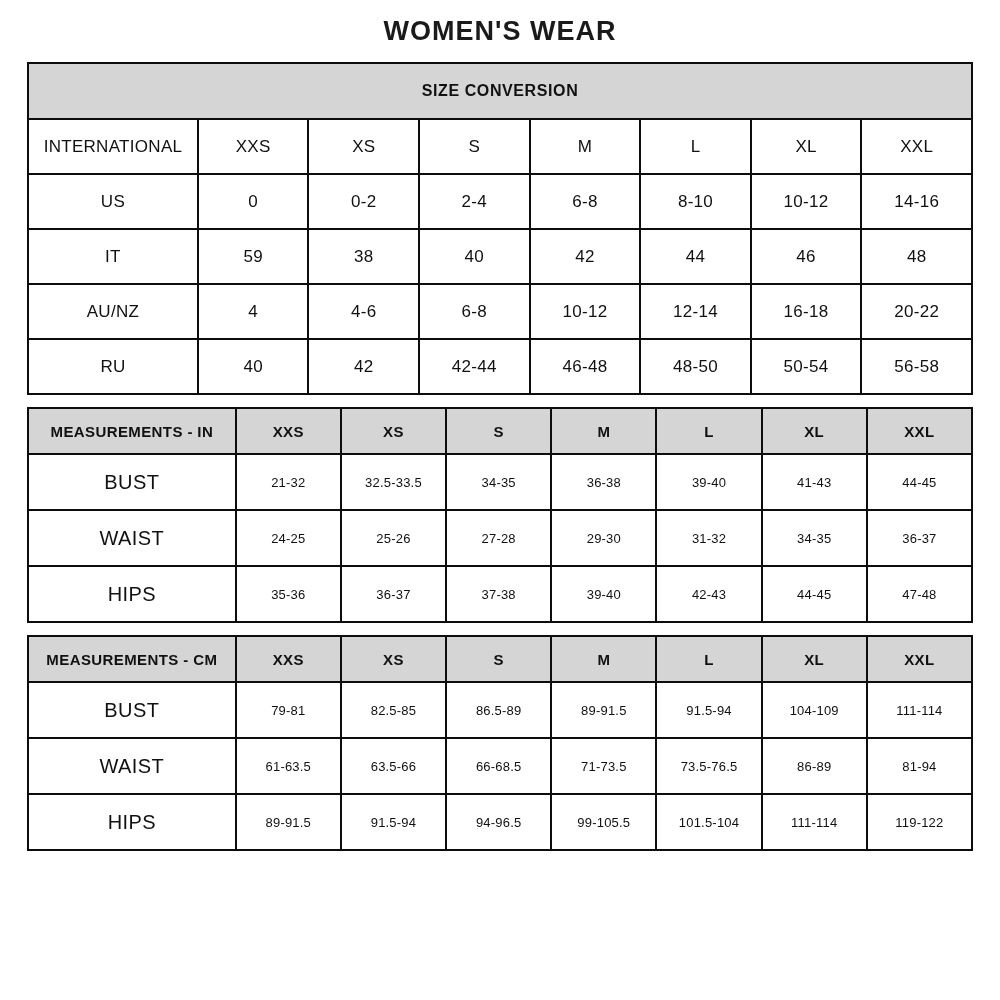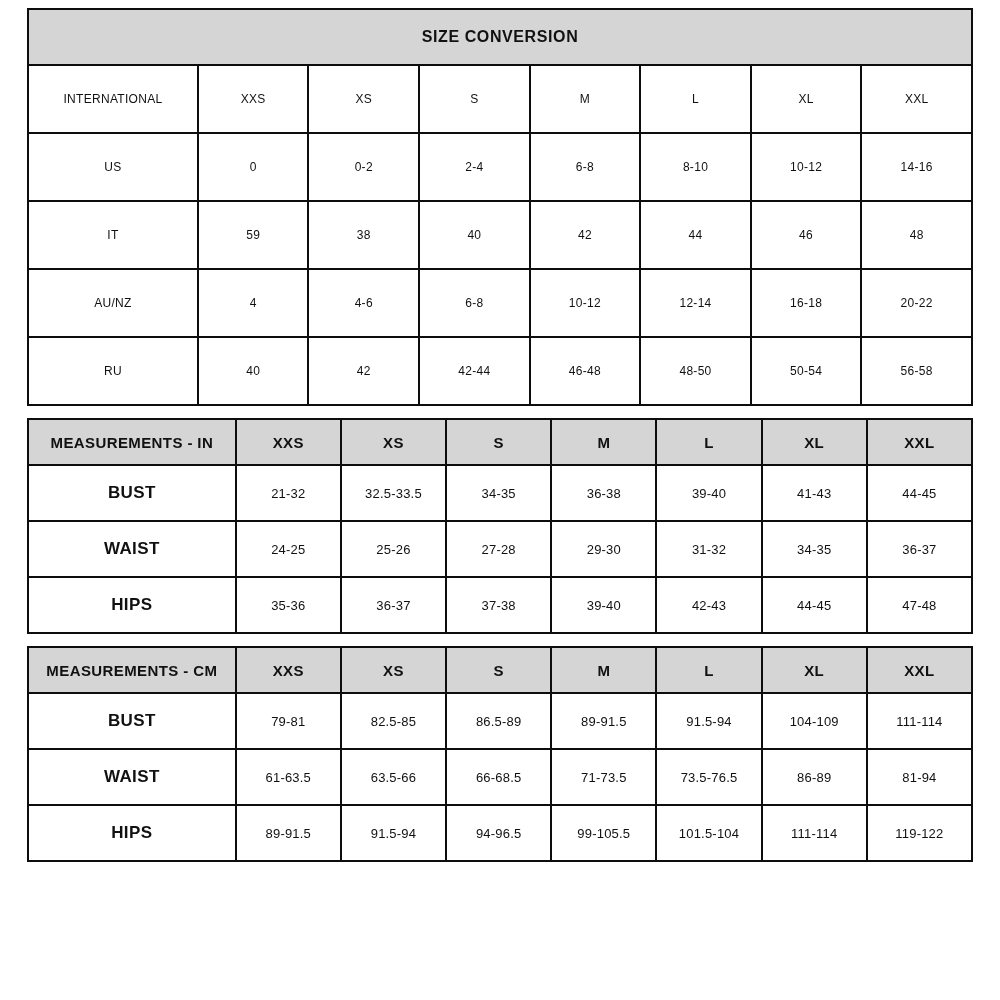--- a/index.html
+++ b/index.html
@@ -32,44 +32,45 @@
   }
   
   .conv .band-cell {
     background: #d5d5d5;
     height: 56px;
     font-size: 16px;
     font-weight: 700;
     letter-spacing: 0.6px;
   }
   .conv td {
-    height: 68px;
-    font-size: 12px;
+    height: 55px;
+    font-size: 17px;
     letter-spacing: 0.3px;
     font-weight: 400;
   }
   .conv td.rowlabel { font-weight: 400; }
   
   .meas { margin-top: 12px; }
   .meas .band-cell {
     background: #d5d5d5;
     height: 46px;
     font-size: 15px;
     font-weight: 700;
     letter-spacing: 0.4px;
   }
   .meas td { height: 56px; }
-  .meas td.rowlabel { font-size: 17px; letter-spacing: 0.4px; font-weight: bold; }
+  .meas td.rowlabel { font-size: 20px; letter-spacing: 0.4px; }
   .meas td.val { font-size: 13px; letter-spacing: 0.2px; }
 </style>
 </head>
 <body>
 
 <div class="page">
 
+  <h1 class="page-title">WOMEN'S WEAR</h1>
 
   <table class="conv">
     <colgroup>
       <col style="width:18%">
       <col>
         <col>
         <col>
         <col>
         <col>
         <col>

